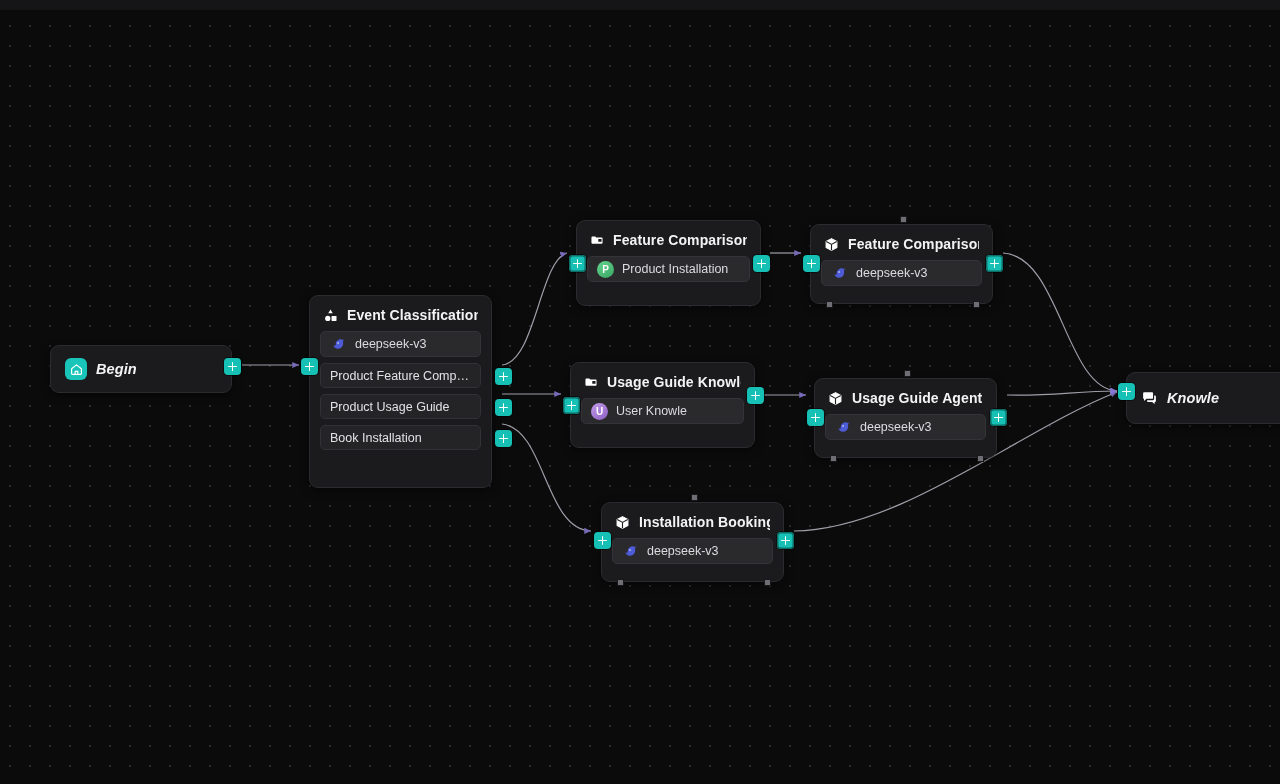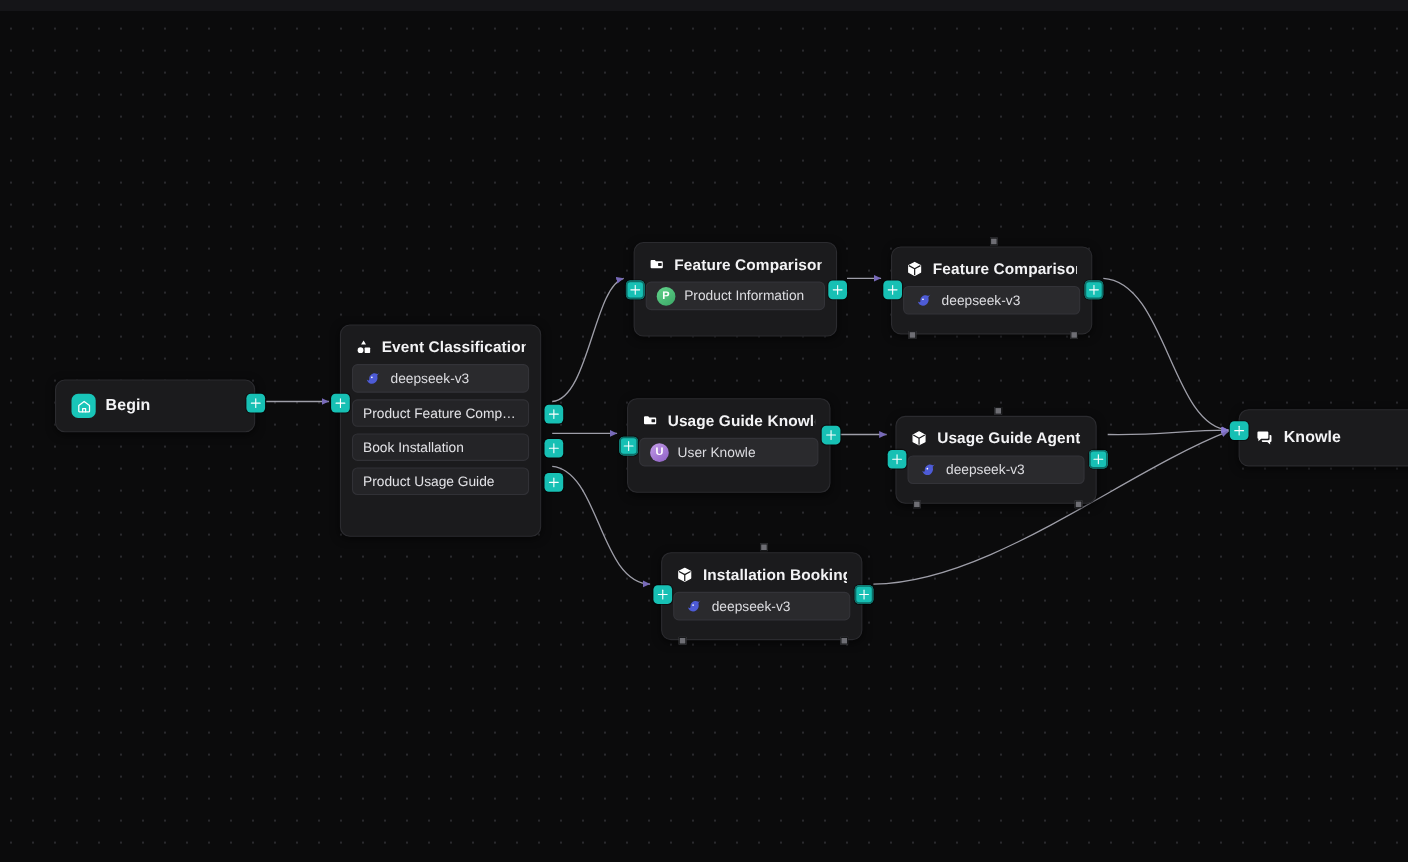--- a/index.html
+++ b/index.html
@@ -77,21 +77,21 @@
     padding: 11px 13px 8px 13px;
   }
   .node-title {
     color: #f3f3f5;
     font-size: 14px;
     font-weight: bold;
     letter-spacing: .1px;
     white-space: nowrap;
     overflow: hidden;
   }
-  .node-title.lg { font-size: 14.5px; }
+  .node-title.lg { font-size: 14.5px; font-style: italic; }
   .node-body {
     padding: 0 10px 11px 10px;
     display: flex;
     flex-direction: column;
     gap: 6px;
   }
   .node.simple .node-head { padding: 0; height: 100%; align-items: center; padding-left: 14px; }
 
   
   .pill {
@@ -254,46 +254,46 @@
           </span>
           <span class="pill-label">deepseek-v3</span>
         </div>
 
         <div class="cat-row">
           <span class="pill-label">Product Feature Comparison</span>
           <div class="handle" style="left:174px; top:4px;"></div>
         </div>
 
         <div class="cat-row">
+          <span class="pill-label">Product Usage Guide</span>
+          <div class="handle" style="left:174px; top:4px;"></div>
+        </div>
+
+        <div class="cat-row">
           <span class="pill-label">Book Installation</span>
-          <div class="handle" style="left:174px; top:4px;"></div>
-        </div>
-
-        <div class="cat-row">
-          <span class="pill-label">Product Usage Guide</span>
           <div class="handle" style="left:174px; top:4px;"></div>
         </div>
       </div>
       <div class="handle" style="left:-9px; top:62px;"></div>
     </div>
 
     <div class="node" style="left:576px; top:210px; width:185px; height:86px;">
       <div class="node-head">
         <span class="icon">
           <svg width="14" height="14" viewBox="0 0 24 24" fill="#ffffff">
             <path d="M2.5 7.5 a1.6 1.6 0 0 1 1.6-1.6 H9 l1.8 2 h9.1 a1.6 1.6 0 0 1 1.6 1.6 v7.4 a1.6 1.6 0 0 1 -1.6 1.6 H4.1 a1.6 1.6 0 0 1 -1.6 -1.6 Z"></path>
             <rect x="14.2" y="10.4" width="5.6" height="4.6" rx=".6" fill="#1b1b1d"></rect>
           </svg>
         </span>
         <span class="node-title">Feature Comparison ...</span>
       </div>
       <div class="node-body">
         <div class="pill tall">
           <span class="avatar green">P</span>
-          <span class="pill-label">Product Information</span>
+          <span class="pill-label">Product Installation</span>
         </div>
       </div>
       <div class="handle ring" style="left:-8px; top:34px;"></div>
       <div class="handle" style="left:176px; top:34px;"></div>
     </div>
 
     <div class="node" style="left:810px; top:214px; width:183px; height:80px;">
       <div class="node-head">
         <span class="icon">
           <svg width="15" height="15" viewBox="0 0 24 24" fill="none" stroke="#ffffff" stroke-width="1.8" stroke-linejoin="round">

